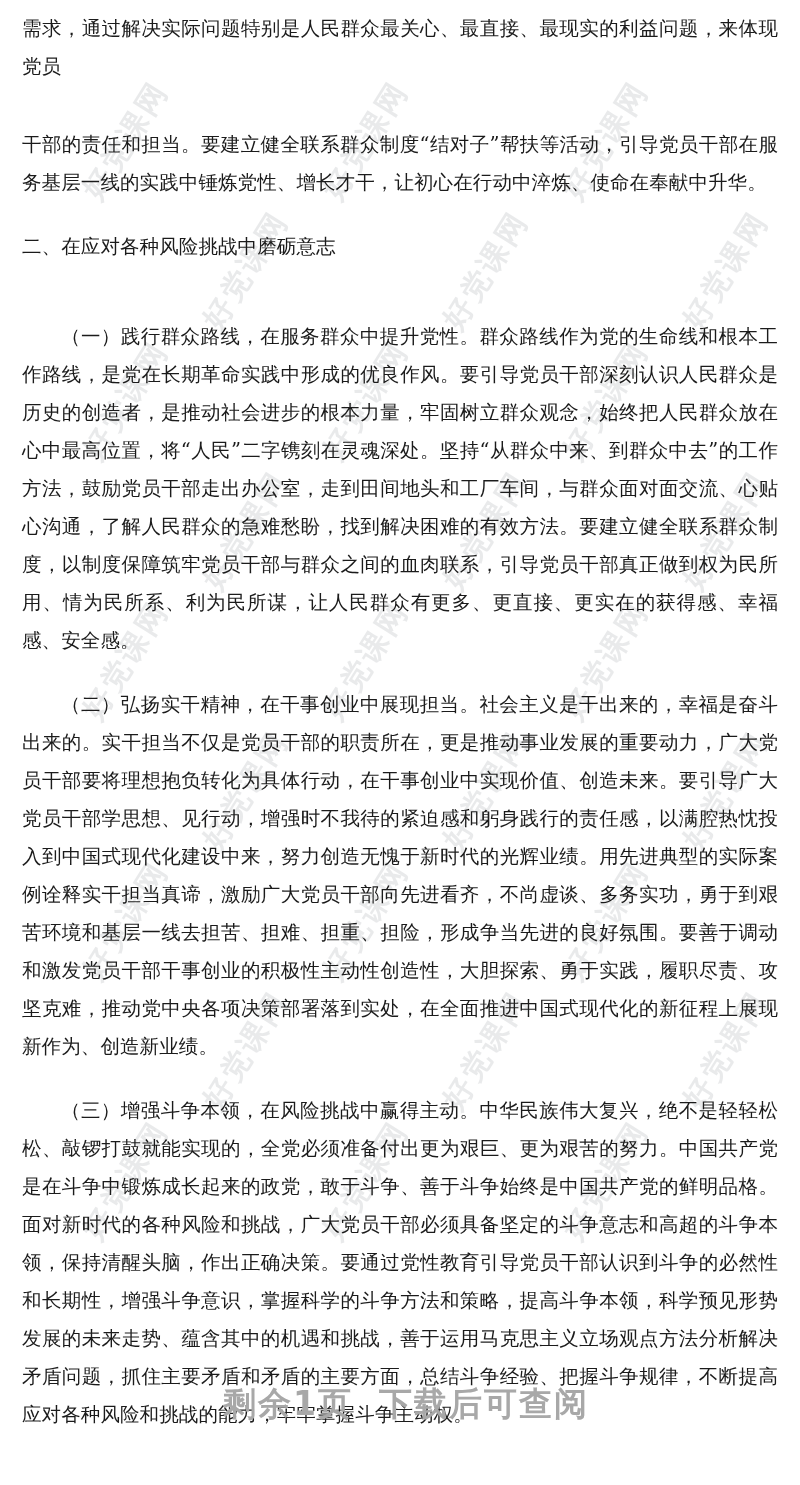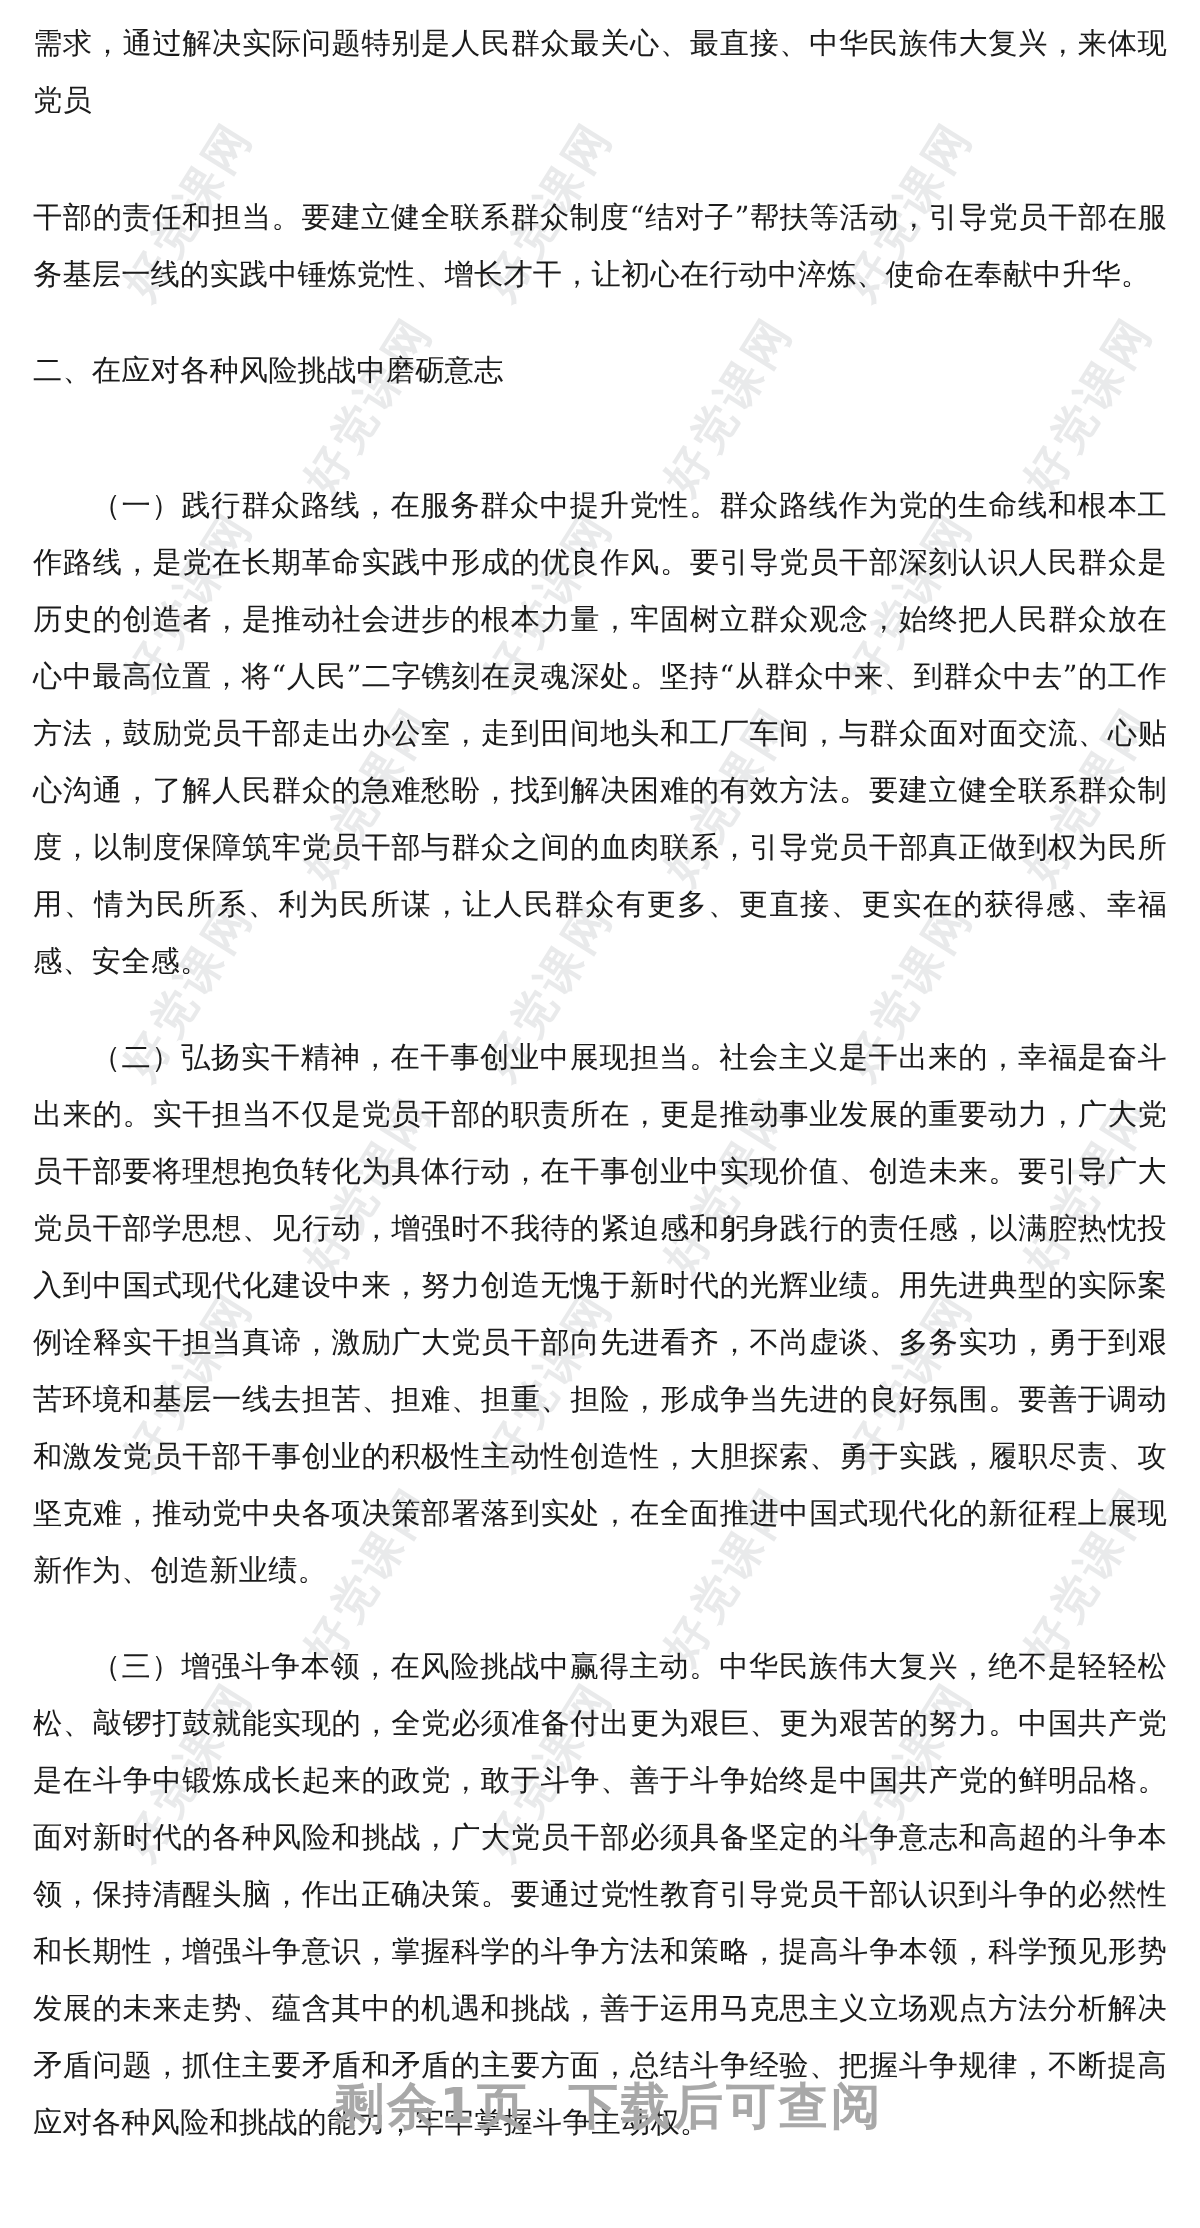--- a/index.html
+++ b/index.html
@@ -125,21 +125,21 @@
     <div class="watermark" style="left: 420px; top: 770px;">好党课网</div>
     <div class="watermark" style="left: 660px; top: 770px;">好党课网</div>
     <div class="watermark" style="left: 180px; top: 1030px;">好党课网</div>
     <div class="watermark" style="left: 420px; top: 1030px;">好党课网</div>
     <div class="watermark" style="left: 660px; top: 1030px;">好党课网</div>
   </div>
 
   <div class="doc">
     <div class="top-pad"></div>
 
-    <p class="para">需求，通过解决实际问题特别是人民群众最关心、最直接、中华民族伟大复兴，来体现党员</p>
+    <p class="para">需求，通过解决实际问题特别是人民群众最关心、最直接、最现实的利益问题，来体现党员</p>
     <div class="spacer-lg"></div>
 
     <p class="para">干部的责任和担当。要建立健全联系群众制度“结对子”帮扶等活动，引导党员干部在服务基层一线的实践中锤炼党性、增长才干，让初心在行动中淬炼、使命在奉献中升华。</p>
     <div class="spacer-md"></div>
 
     <h2 class="heading">二、在应对各种风险挑战中磨砺意志</h2>
     <div class="spacer-md"></div>
 
     <div class="spacer-md"></div>
 

